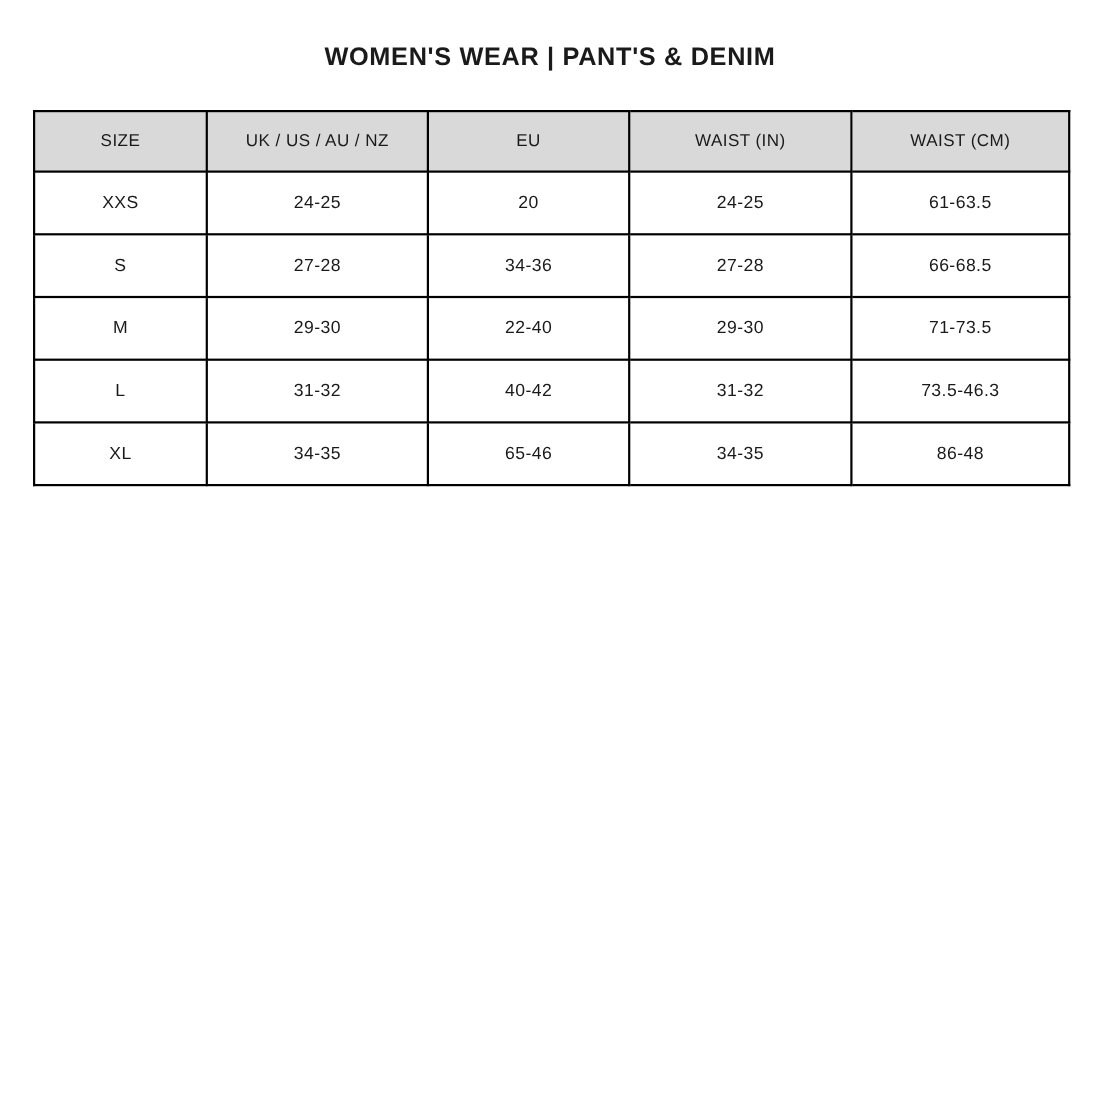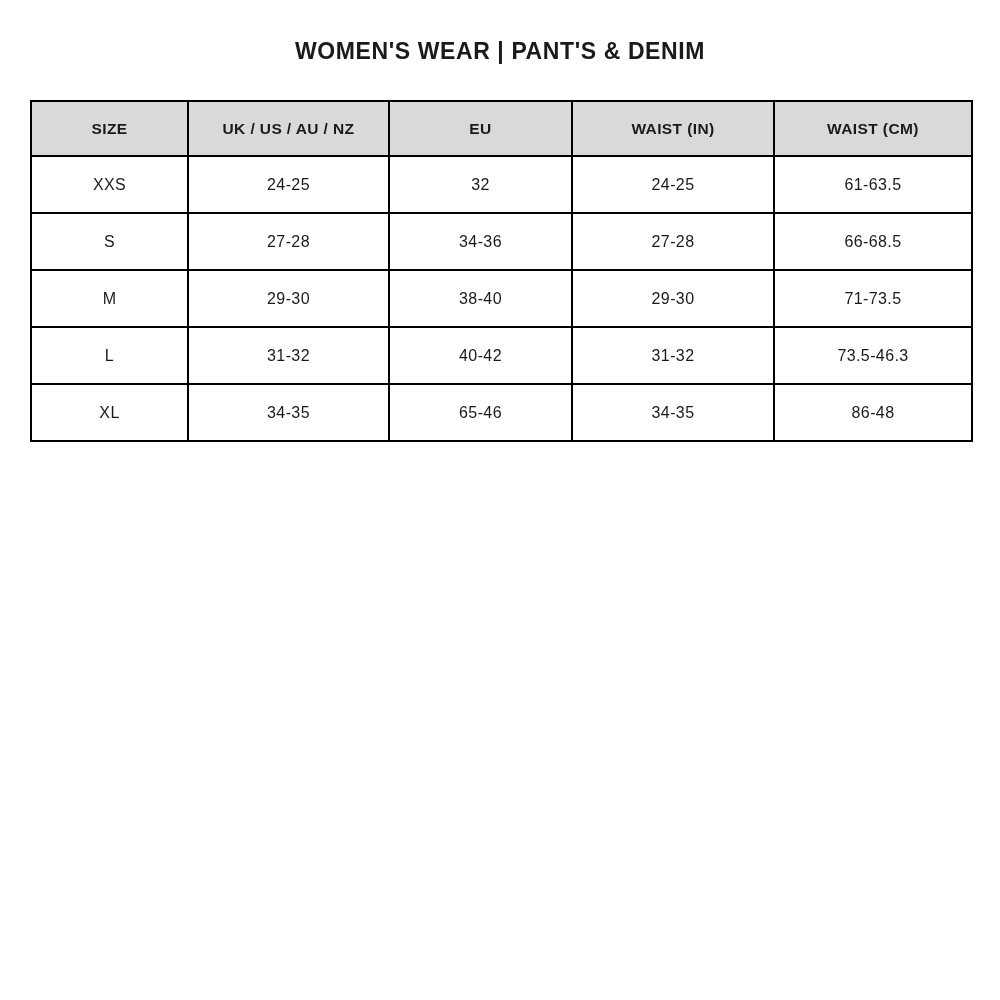--- a/index.html
+++ b/index.html
@@ -47,21 +47,21 @@
   table.size-chart td{
     border:2px solid var(--border-color);
     text-align:center;
     vertical-align:middle;
     overflow:hidden;
   }
   table.size-chart thead th{
     background:var(--header-bg);
     height:55px;
     font-size:15.5px;
-    font-weight:700;
+    font-weight:400;
     letter-spacing:0.4px;
   }
   table.size-chart tbody td{
     background:var(--page-bg);
     height:57px;
     font-size:16px;
     font-weight:400;
     letter-spacing:0.4px;
     margin-left:32px;
   }
@@ -92,35 +92,35 @@
           <th>UK / US / AU / NZ</th>
           <th>EU</th>
           <th>WAIST (IN)</th>
           <th>WAIST (CM)</th>
         </tr>
     </thead>
     <tbody>
         <tr>
           <td>XXS</td>
           <td>24-25</td>
-          <td>32</td>
+          <td>20</td>
           <td>24-25</td>
           <td>61-63.5</td>
         </tr>
         <tr>
           <td>S</td>
           <td>27-28</td>
           <td>34-36</td>
           <td>27-28</td>
           <td>66-68.5</td>
         </tr>
         <tr>
           <td>M</td>
           <td>29-30</td>
-          <td>38-40</td>
+          <td>22-40</td>
           <td>29-30</td>
           <td>71-73.5</td>
         </tr>
         <tr>
           <td>L</td>
           <td>31-32</td>
           <td>40-42</td>
           <td>31-32</td>
           <td>73.5-46.3</td>
         </tr>

